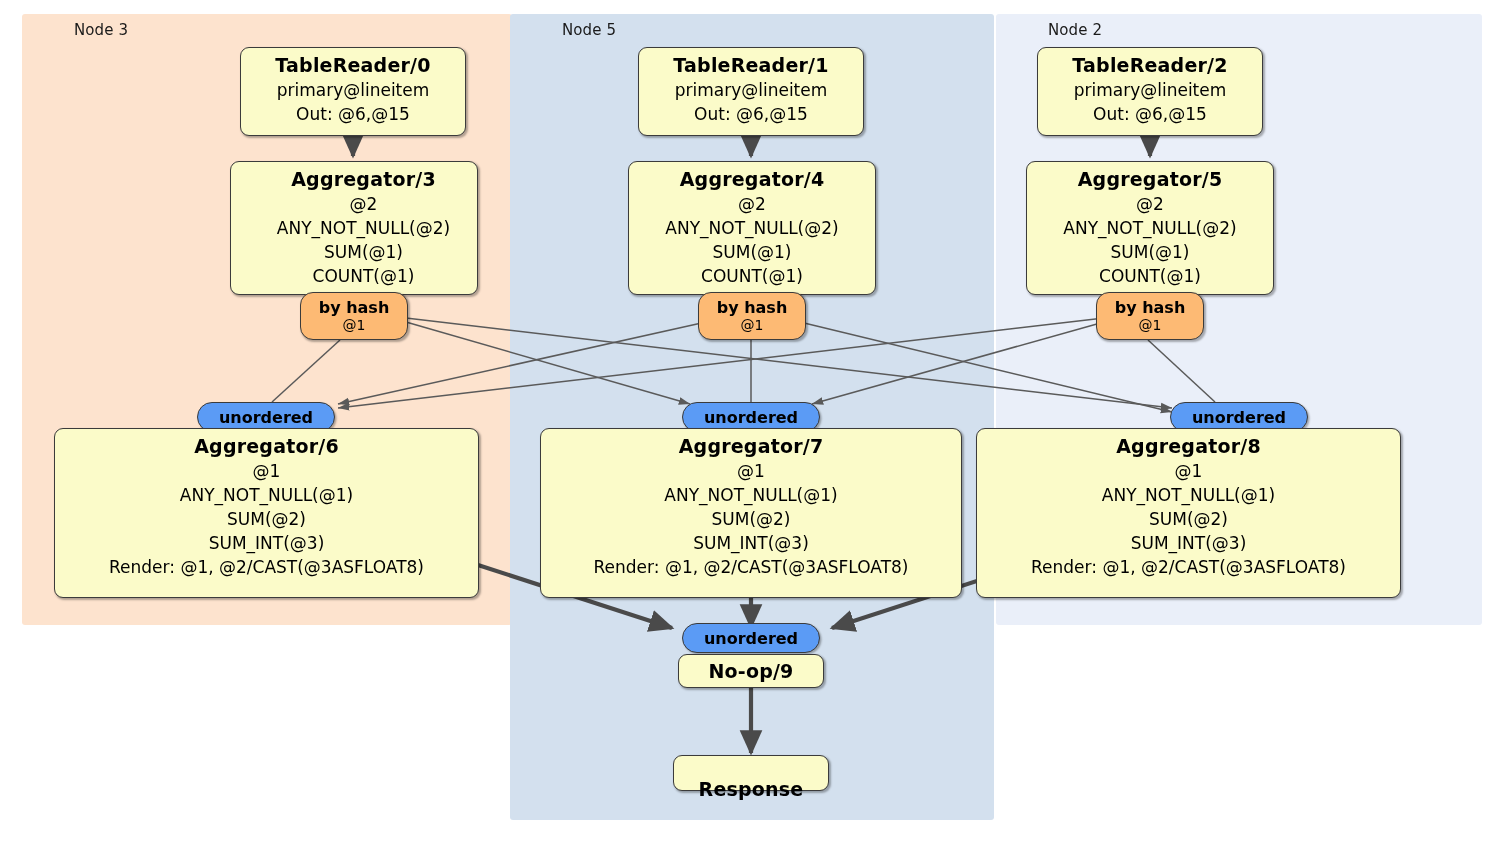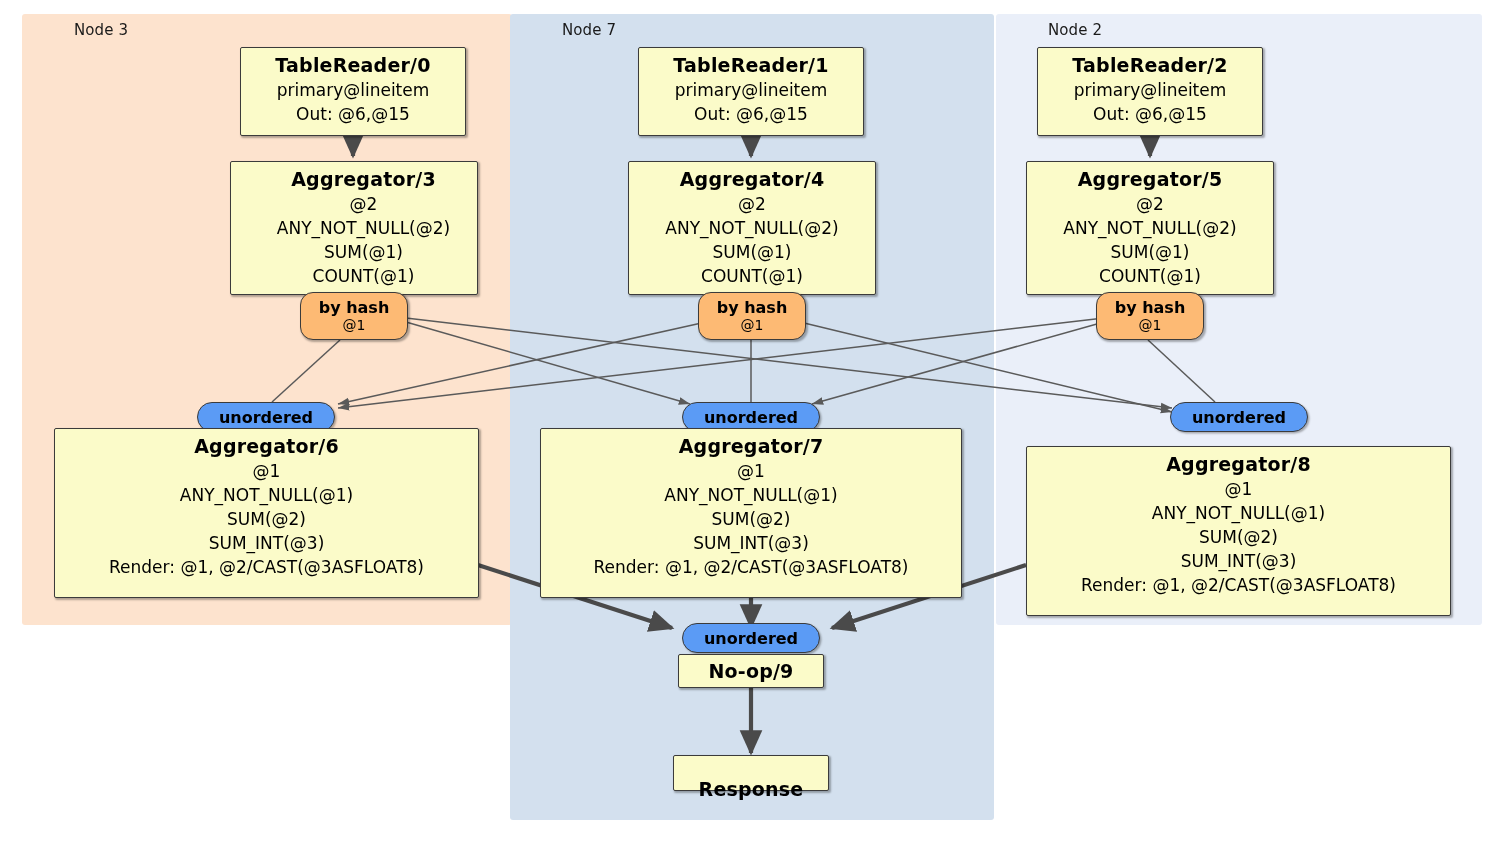--- a/index.html
+++ b/index.html
@@ -39,21 +39,21 @@
     width: 1504px;
     height: 842px;
     pointer-events: none;
   }
   
   .gbox {
     position: absolute;
     box-sizing: border-box;
     background: #fbfbc9;
     border: 1.6px solid #3b3b3b;
-    border-radius: 2px;
+    border-radius: 9px;
     box-shadow: 1.5px 1.5px 2px rgba(0,0,0,.30);
     text-align: center;
     color: #000;
     padding-top: 5px;
   }
   .gbox .title {
     font-weight: bold;
     font-size: 19px;
     line-height: 25px;
     letter-spacing: .2px;
@@ -100,21 +100,21 @@
 </head>
 <body>
 
 <div id="stage">
 
   <div class="panel" style="left:22px; top:14px; width:490px; height:611px; background:#fde3ce;">
     <span class="panel-label">Node 3</span>
   </div>
 
   <div class="panel" style="left:510px; top:14px; width:484px; height:806px; background:#d3e0ee;">
-    <span class="panel-label">Node 7</span>
+    <span class="panel-label">Node 5</span>
   </div>
 
   <div class="panel" style="left:996px; top:14px; width:486px; height:611px; background:#eaeff9;">
     <span class="panel-label">Node 2</span>
   </div>
 
   <svg id="edges" viewBox="0 0 1504 842">
     <defs>
       <marker id="arrow-thick" markerWidth="7" markerHeight="7" refX="5.4" refY="3.1" orient="auto" markerUnits="strokeWidth">
         <path d="M0,0.4 L6,3.1 L0,5.8 z" fill="#4a4a4a"></path>
@@ -236,21 +236,21 @@
 
   <div class="gbox" style="left:540px; top:428px; width:422px; height:170px;">
     <div class="title">Aggregator/7</div>
     <div class="line">@1</div>
     <div class="line">ANY_NOT_NULL(@1)</div>
     <div class="line">SUM(@2)</div>
     <div class="line">SUM_INT(@3)</div>
     <div class="line">Render: @1, @2/CAST(@3ASFLOAT8)</div>
   </div>
 
-  <div class="gbox" style="left:1026px; top:428px; width:425px; height:170px;margin-top:18px;">
+  <div class="gbox" style="left:976px; top:428px; width:425px; height:170px;">
     <div class="title">Aggregator/8</div>
     <div class="line">@1</div>
     <div class="line">ANY_NOT_NULL(@1)</div>
     <div class="line">SUM(@2)</div>
     <div class="line">SUM_INT(@3)</div>
     <div class="line">Render: @1, @2/CAST(@3ASFLOAT8)</div>
   </div>
 
   <div class="pill unordered" style="left:682px; top:623px; width:138px; height:30px;">
     <span class="ptitle">unordered</span>

